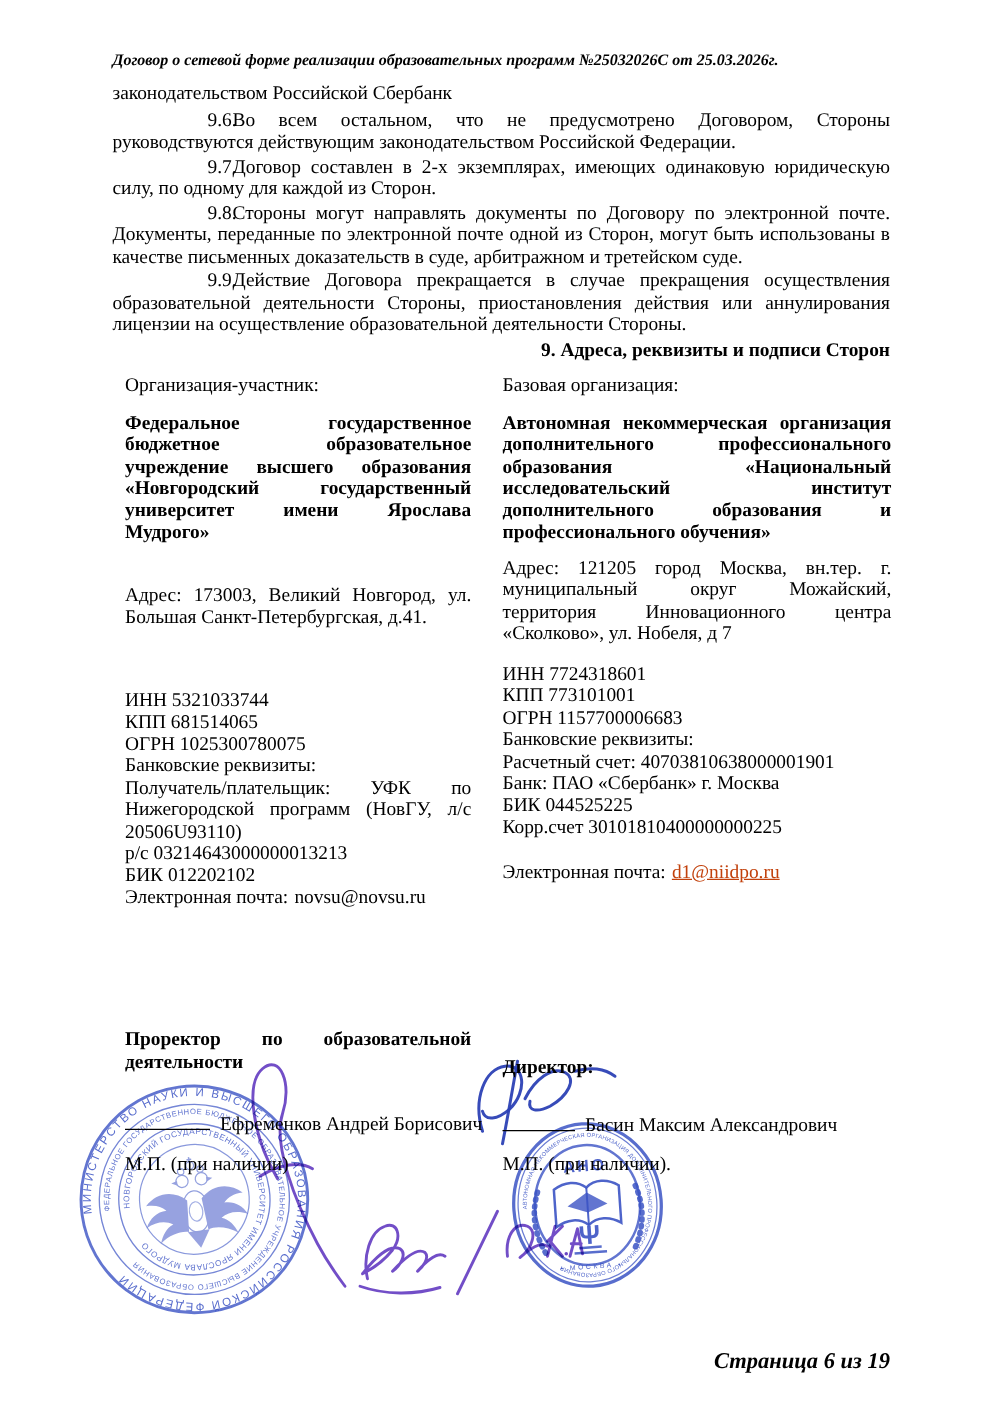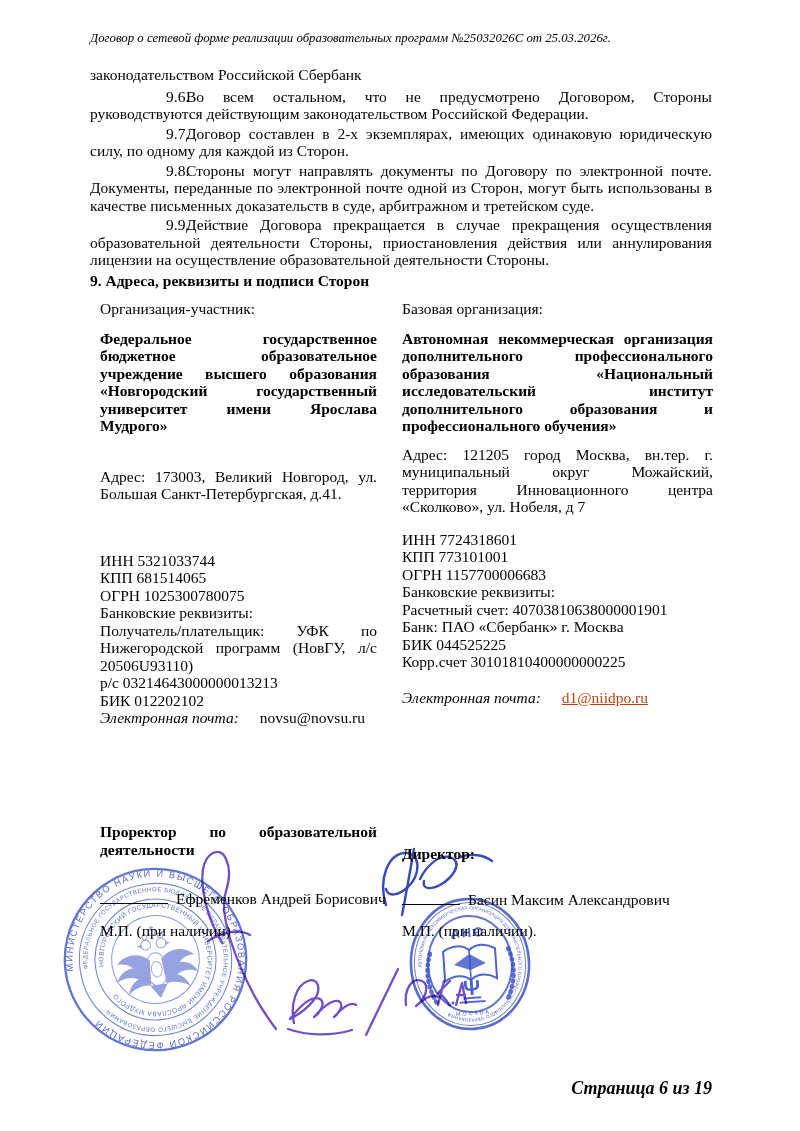--- a/index.html
+++ b/index.html
@@ -1,38 +1,38 @@
 <!DOCTYPE html>
 <html><head>
 <meta charset="utf-8">
 <style>
   html,body{margin:0;padding:0;background:#fff;}
   .page{position:relative;width:800px;height:1131px;background:#fff;overflow:hidden;
         font-family:"Liberation Serif","DejaVu Serif",serif;font-size:15.5px;line-height:17.5px;color:#000;}
-  .hdr-note{position:absolute;left:90px;top:31px;width:622px;font-style:italic;font-weight:normal;font-size:12.8px;line-height:15px;}
+  .hdr-note{position:absolute;left:90px;top:41px;width:622px;font-style:italic;font-weight:bold;font-size:12.8px;line-height:15px;}
   .clauses{position:absolute;left:90px;top:66px;width:622px;}
   .clauses p{margin:0 0 2px;}
   p.cont{margin:0 0 4px;}
   p.clause{text-align:justify;text-indent:38px;}
   .cnum{display:inline-block;width:58px;}
-  .sec-heading{position:absolute;left:90px;top:272px;width:622px;text-align:left;font-weight:bold;}
+  .sec-heading{position:absolute;left:90px;top:272px;width:622px;text-align:right;font-weight:bold;}
   .col{position:absolute;top:300px;height:680px;}
   .col-left{left:100px;width:277px;}
   .col-right{left:402px;width:311px;}
   .line{margin:0;}
   .just{text-align:justify;}
   .org{margin-top:12px;font-weight:bold;text-align:justify;}
   .col-left .org{min-height:88px;}
   .col-right .org{min-height:106px;}
   .addr{text-align:justify;}
   .col-left .addr{margin-top:33px;min-height:35px;}
   .col-right .addr{margin-top:10px;min-height:70px;}
   .reqs{margin-top:49px;}
   .col-right .reqs{margin-top:15px;}
-  .email-row .lbl{margin-right:21px;font-style:italic;}
+  .email-row .lbl{margin-right:5px;}
   .col-right .email-row{margin-top:18px;}
   .email-link{color:#c2410c;text-decoration:underline;cursor:pointer;}
   .sig-block{position:absolute;left:0;right:0;}
   .col-left .sig-block{top:523px;}
   .col-right .sig-block{top:545px;}
   .sig-title{font-weight:bold;text-align:justify;}
   .name-row{margin-top:32px;white-space:nowrap;}
   .col-right .name-row{margin-top:28px;}
   .sig-line{display:inline-block;width:68px;height:13px;border-bottom:1.3px solid #000;margin-right:8px;}
   .col-right .sig-line{width:58px;}

